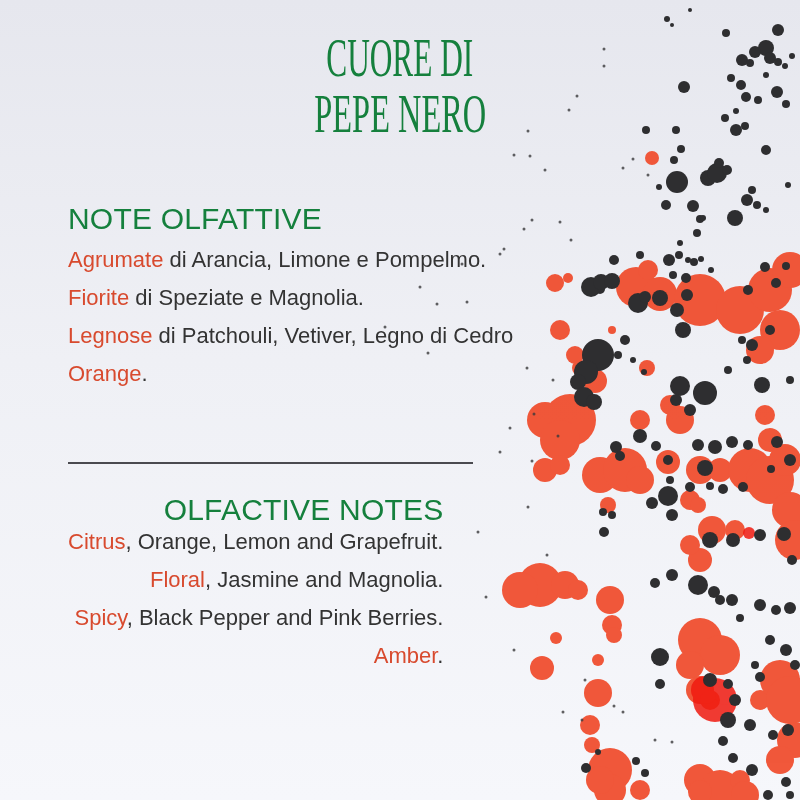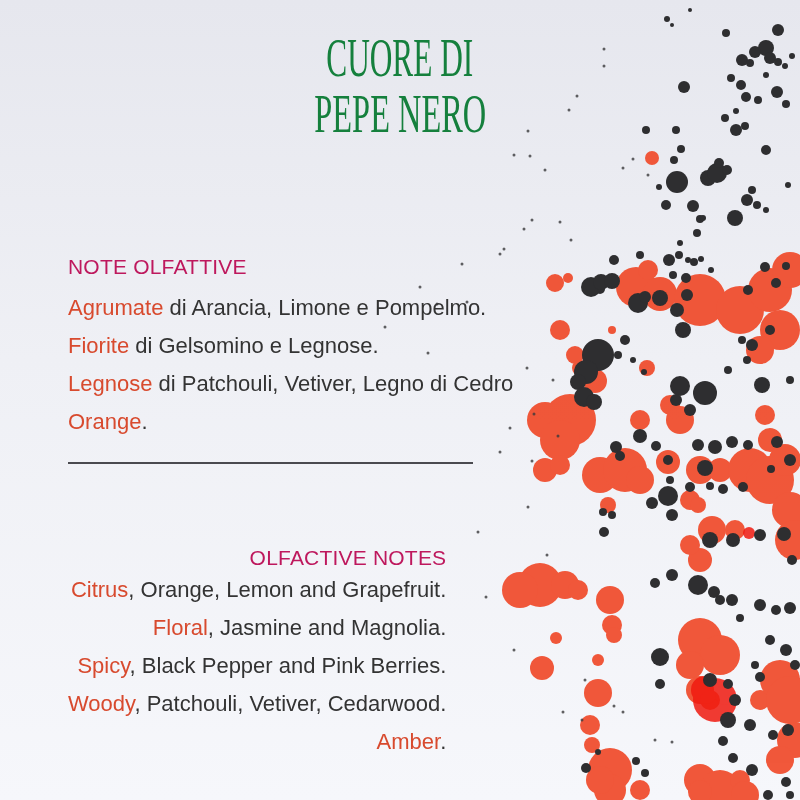--- a/index.html
+++ b/index.html
@@ -15,21 +15,21 @@
     color: #15803d; letter-spacing: 0;
   }
   .title-top span, .title-main span { display: inline-block; transform-origin: center; }
   .title-top { top: 28px; font-size: 54px; line-height: 60px; }
   .title-top span { transform: scaleX(0.58); }
   .title-main { top: 72px; font-size: 54px; line-height: 84px; }
   .title-main span { transform: scaleX(0.6); }
 
   .section { position: absolute; left: 68px; }
   .section-head {
-    font-size: 21px; color: #be185d; letter-spacing: 0.2px; line-height: 26px; height: 26px; margin-top: 48px;
+    font-size: 30px; color: #15803d; letter-spacing: 0.2px; line-height: 26px; height: 26px;
   }
   .note {
     font-size: 22px; color: #333; line-height: 38px; height: 38px; white-space: nowrap;
   }
   .note .kw { color: #d84a2e; font-weight: normal; }
   #sec-it { top: 206px; }
   #sec-it .notes { margin-top: 9px; }
   #sec-en { top: 497px; text-align: right; }
   #sec-en .notes { }
   .divider {
@@ -331,30 +331,29 @@
     </g>
 </svg>
 
 <div class="title-top"><span>CUORE DI</span></div>
 <div class="title-main"><span>PEPE NERO</span></div>
 
 <div class="section" id="sec-it">
   <div class="section-head">NOTE OLFATTIVE</div>
   <div class="notes">
     <div class="note"><span class="kw">Agrumate</span><span> di Arancia, Limone e Pompelmo.</span></div>
-    <div class="note"><span class="kw">Fiorite</span><span> di Gelsomino e Legnose.</span></div>
+    <div class="note"><span class="kw">Fiorite</span><span> di Speziate e Magnolia.</span></div>
     <div class="note"><span class="kw">Legnose</span><span> di Patchouli, Vetiver, Legno di Cedro</span></div>
     <div class="note"><span class="kw">Orange</span><span>.</span></div>
   </div>
 </div>
 
 <div class="divider"></div>
 
 <div class="section" id="sec-en">
   <div class="section-head">OLFACTIVE NOTES</div>
   <div class="notes">
     <div class="note"><span class="kw">Citrus</span><span>, Orange, Lemon and Grapefruit.</span></div>
     <div class="note"><span class="kw">Floral</span><span>, Jasmine and Magnolia.</span></div>
     <div class="note"><span class="kw">Spicy</span><span>, Black Pepper and Pink Berries.</span></div>
-    <div class="note"><span class="kw">Woody</span><span>, Patchouli, Vetiver, Cedarwood.</span></div>
     <div class="note"><span class="kw">Amber</span><span>.</span></div>
   </div>
 </div>
 
 </body></html>

